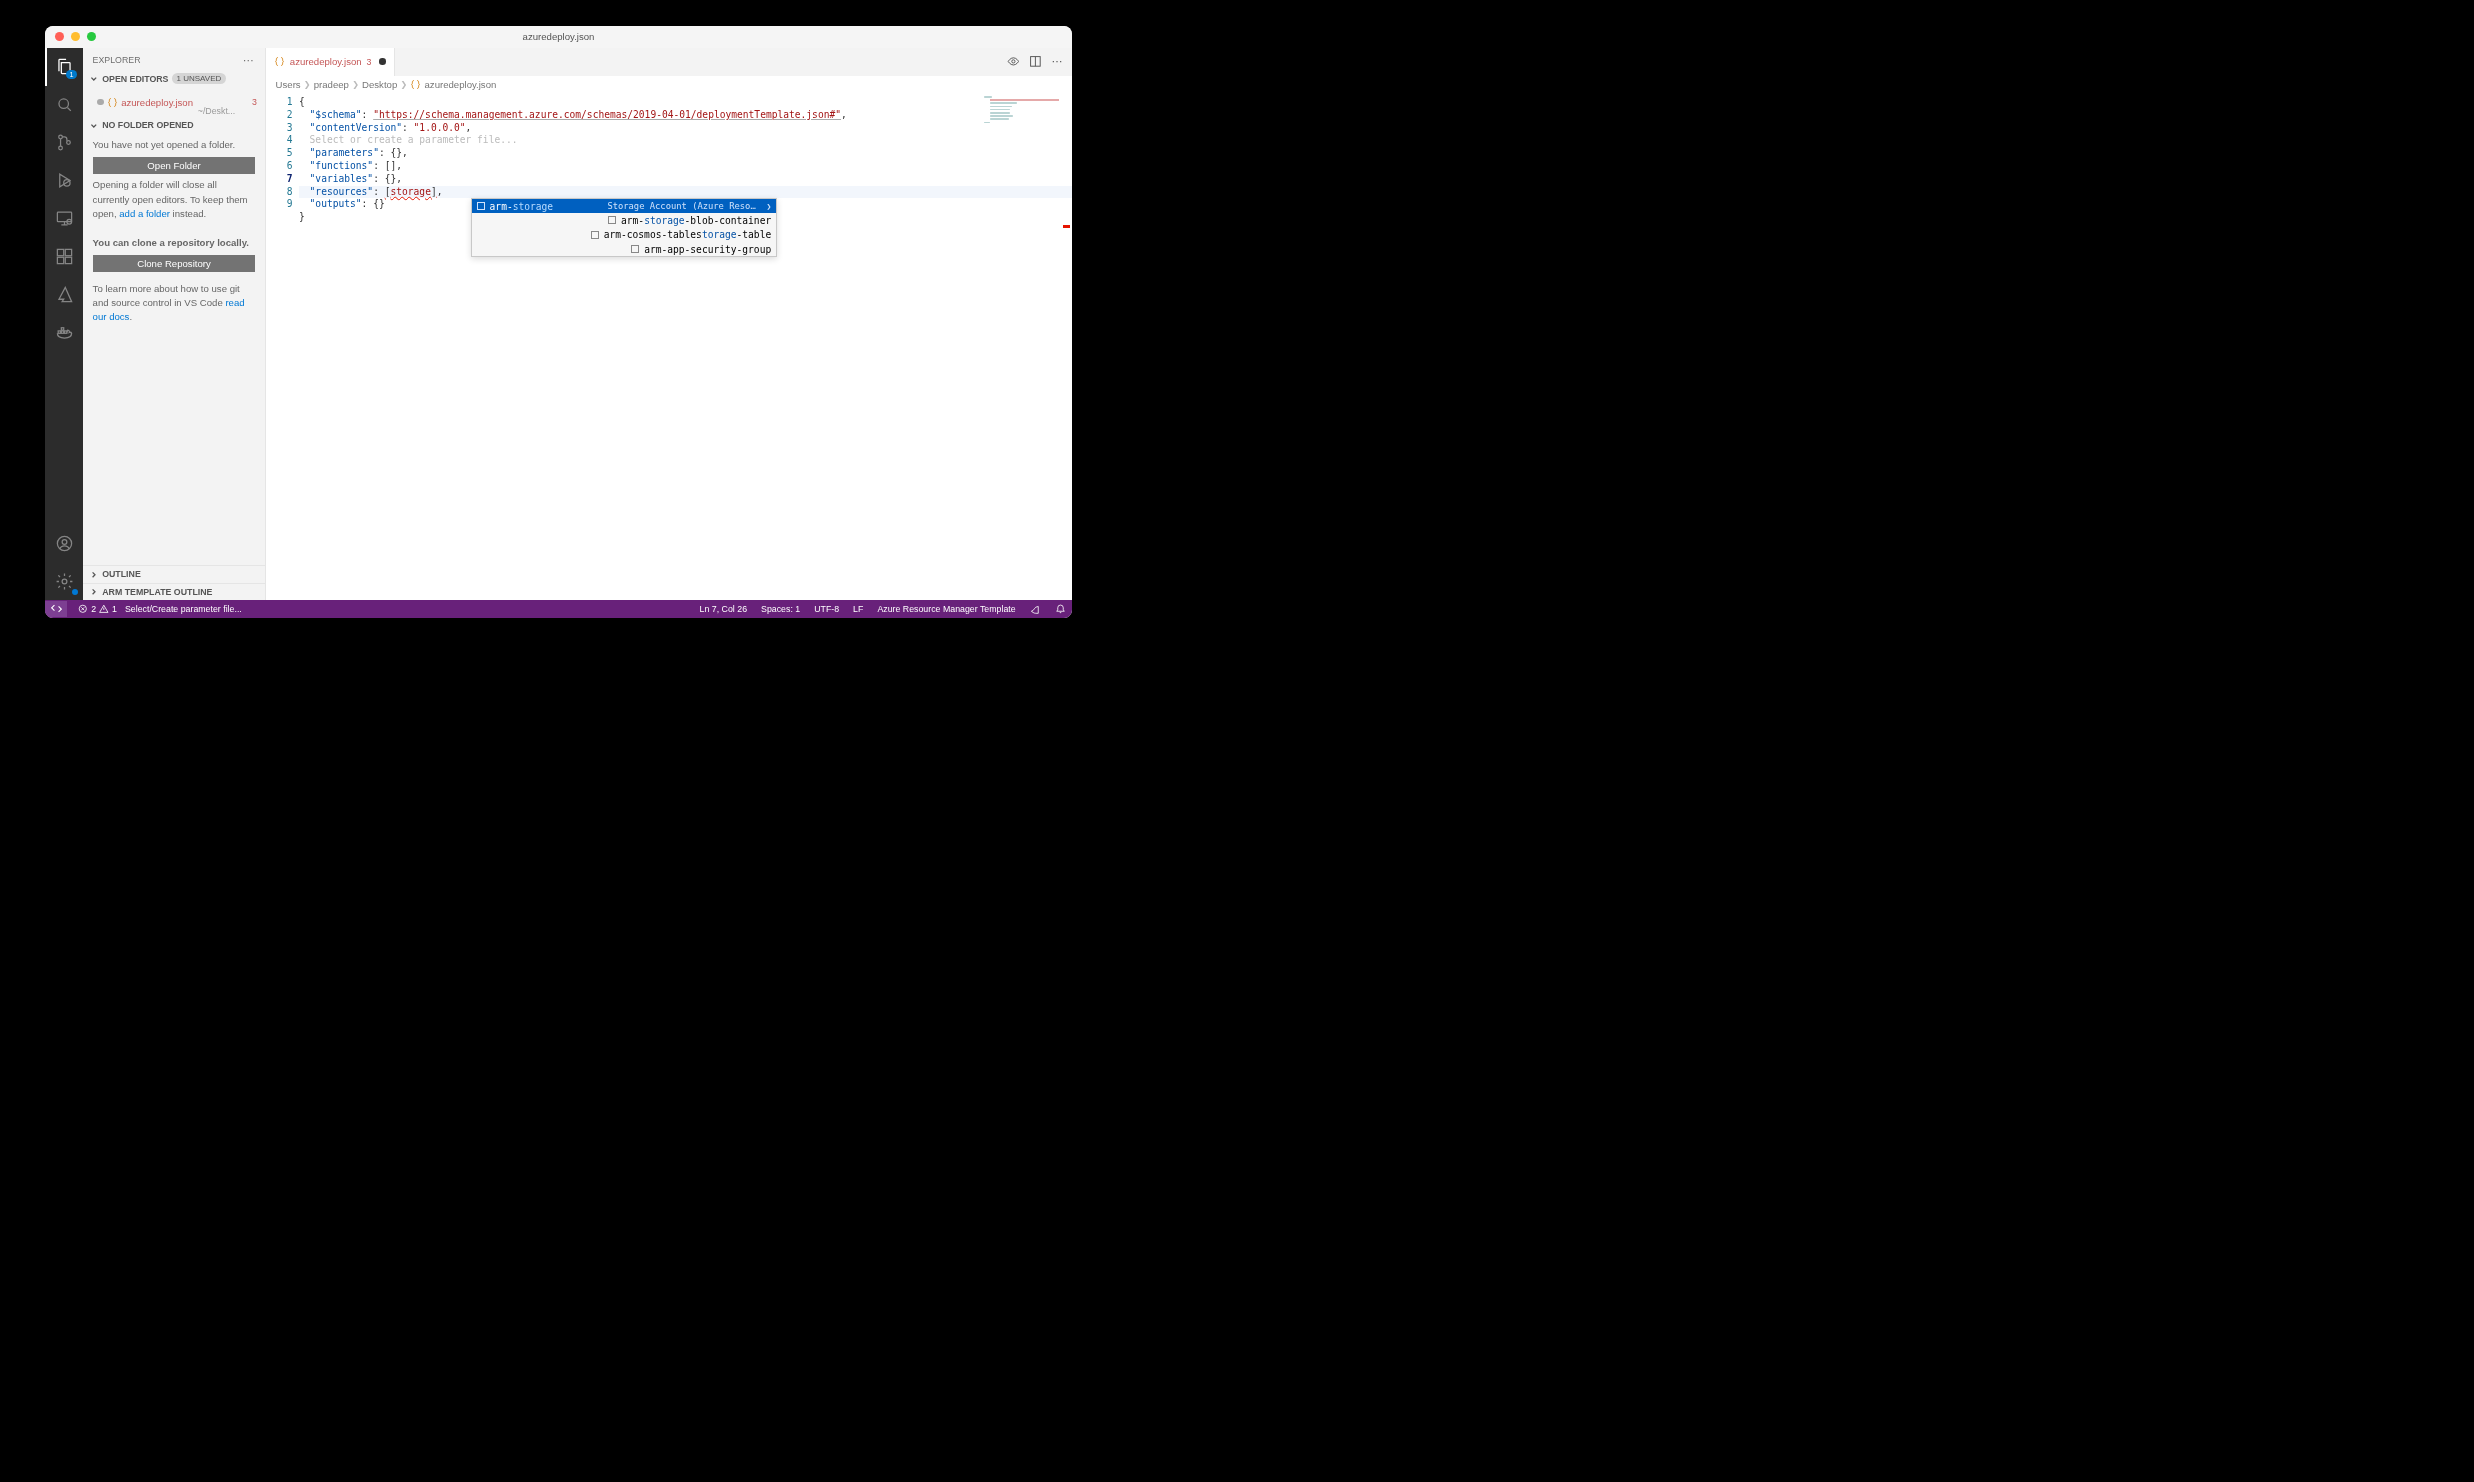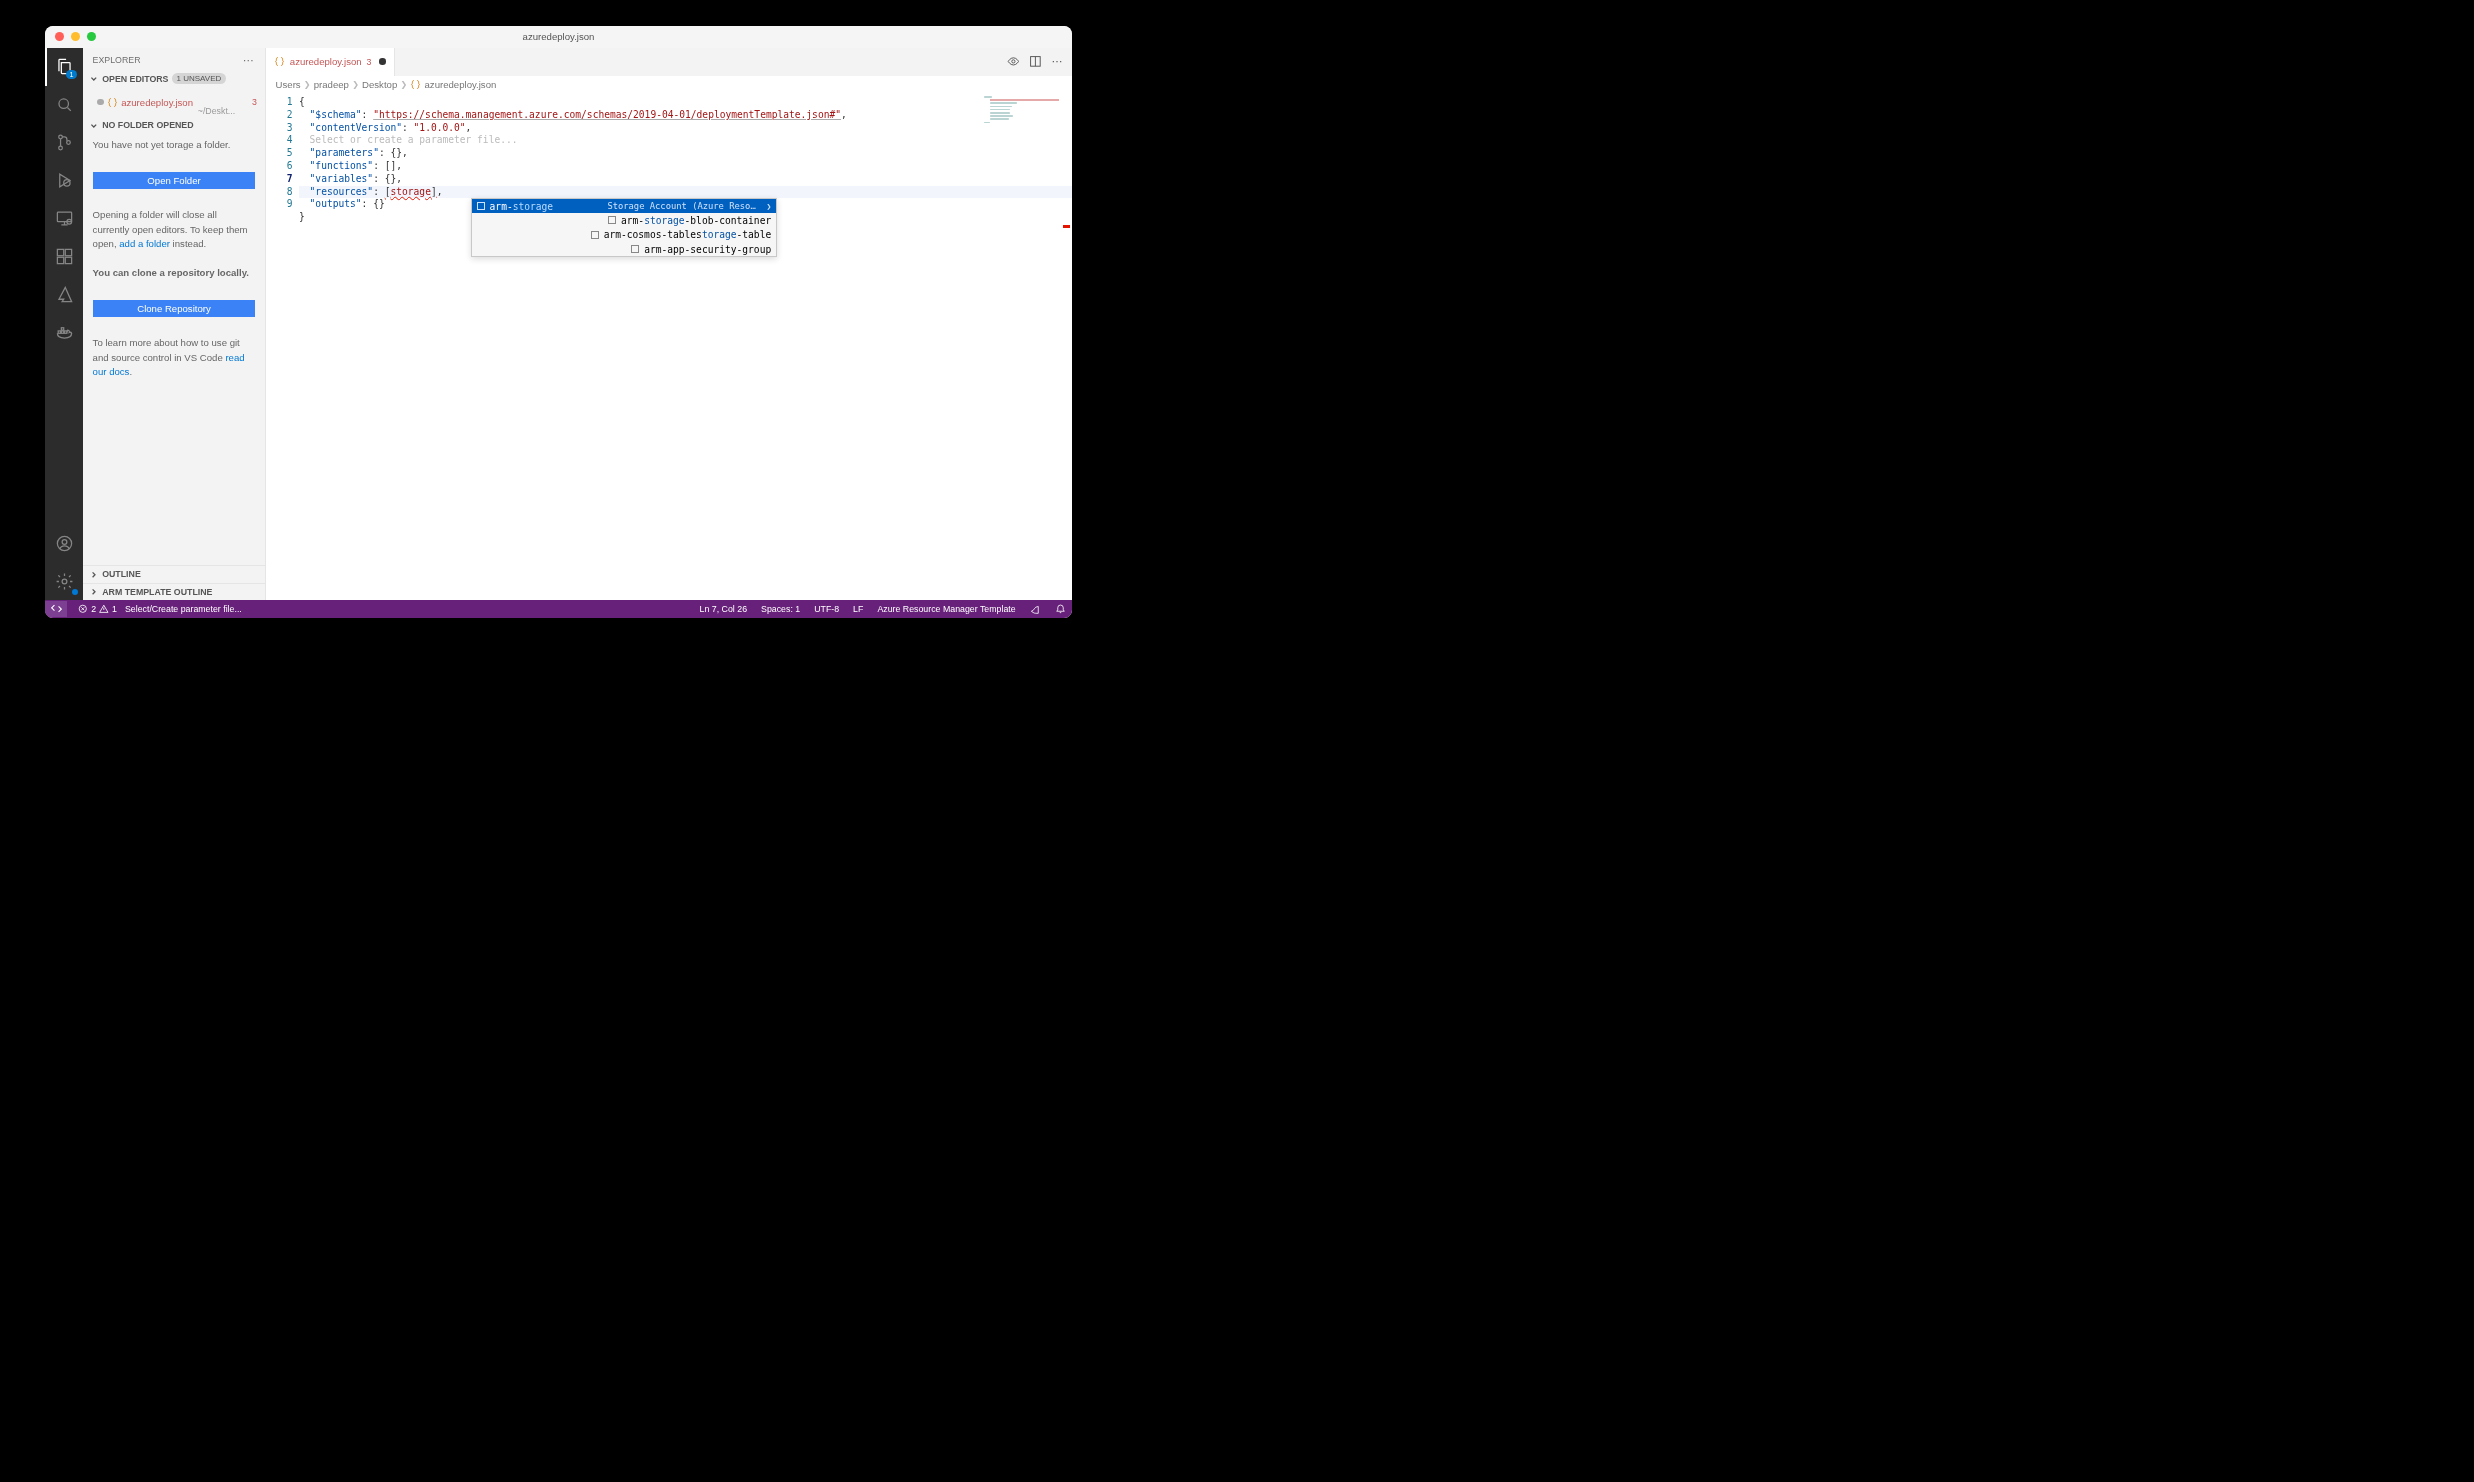--- a/index.html
+++ b/index.html
@@ -28,21 +28,21 @@
 .chev { width: 9.6px; height: 9.6px; display: inline-flex; }
 .badge-unsaved { background: #d5d5d5; color: #555; font-size: 8px; padding: 0.8px 4.8px; border-radius: 6.4px; font-weight: 500; text-transform: none; }
 .open-editor-item { display: flex; align-items: center; padding: 1.6px 4.8px 1.6px 14.4px; font-size: 9.6px; gap: 3.2px; }
 .dirty-dot { width: 6.4px; height: 6.4px; border-radius: 50%; background: #aaa; }
 .json-icon { width: 11px; height: 11px; display: inline-flex; color: #d88e28; }
 .file-name { color: #c55858; }
 .file-path { color: #999; font-size: 8.8px; margin-left: 1.6px; margin-top: 17px; }
 .count-badge { color: #c55858; font-size: 8.8px; margin-left: auto; margin-right: 3.2px; }
 .sidebar-body { padding: 4.8px 9.6px; font-size: 9.6px; color: #555; }
 .gray-text { color: #666; line-height: 1.5; }
-.blue-btn { display: block; width: 100%; background: #3b82f6; color: #fff; border: none; padding: 3.2px 0; font-size: 9.6px; margin: 19px 0; cursor: pointer; }
+.blue-btn { display: block; width: 100%; background: #737373; color: #fff; border: none; padding: 3.2px 0; font-size: 9.6px; margin: 4px 0; cursor: pointer; }
 .link { color: #0078d4; cursor: pointer; margin-top: 17px; }
 .sidebar-bottom { margin-top: auto; }
 .outline-hdr { border-top: 0.8px solid #e5e5e5; padding: 3.2px 6.4px; display: flex; align-items: center; gap: 3.2px; font-size: 8.8px; font-weight: 700; color: #555; text-transform: uppercase; }
 .editor-area { flex: 1; display: flex; flex-direction: column; min-width: 0; background: #fff; }
 .tab-row { display: flex; align-items: center; background: #f3f3f3; height: 28px; }
 .tab { display: flex; align-items: center; gap: 4.8px; padding: 0 8px; height: 100%; background: #fff; border-right: 0.8px solid #e5e5e5; font-size: 9.6px; }
 .tab .file { color: #c55858; }
 .tab .prob { color: #c55858; font-size: 8.8px; }
 .tab .dirty { width: 6.4px; height: 6.4px; border-radius: 50%; background: #333; margin-left: 3.2px; }
 .tab-actions { margin-left: auto; display: flex; gap: 9.6px; padding: 0 9.6px; color: #555; }
@@ -207,21 +207,21 @@
       </div>
       <div class="section-hdr">
         <span class="chev">
             <svg viewBox="0 0 12 12" fill="none" stroke="#555" stroke-width="1.6">
               <path d="m3 4.5 3 3 3-3"></path>
             </svg>
           </span>
         <span>NO FOLDER OPENED</span>
       </div>
       <div class="sidebar-body">
-        <p class="gray-text">You have not yet torage a folder.</p>
+        <p class="gray-text">You have not yet opened a folder.</p>
         <button class="blue-btn">Open Folder</button>
         <p class="gray-text">
           <span>Opening a folder will close all currently open editors. To keep them open, </span><span class="link">add a folder</span><span> instead.</span>
         </p>
         <p class="gray-text" style="margin-top:15px;font-weight:bold;">You can clone a repository locally.</p>
         <button class="blue-btn">Clone Repository</button>
         <p class="gray-text" style="margin-top:9.6px;">
           <span>To learn more about how to use git and source control in VS Code </span><span class="link">read our docs</span><span>.</span>
         </p>
       </div>

